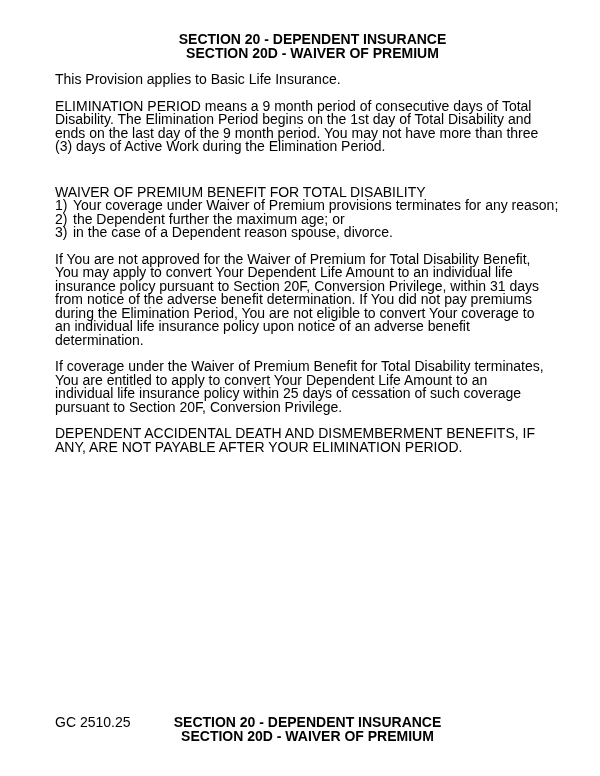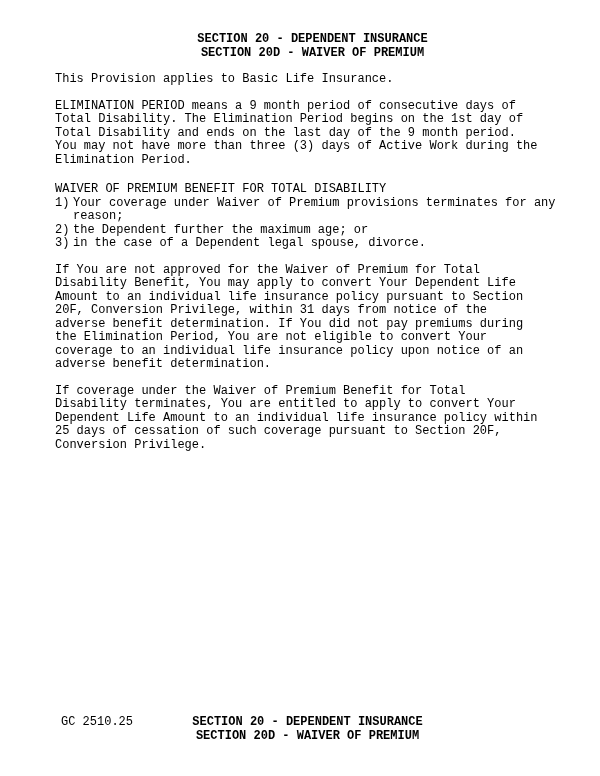--- a/index.html
+++ b/index.html
@@ -6,22 +6,22 @@
     margin: 0;
     padding: 0;
     background: #ffffff;
   }
   .page {
     position: relative;
     width: 600px;
     height: 776px;
     background: #ffffff;
     color: #000000;
-    font-family: Liberation Mono, monospace;
-    font-size: 12px;
+    font-family: Liberation Sans, sans-serif;
+    font-size: 14px;
     line-height: 13.5px;
     box-sizing: border-box;
     overflow: hidden;
   }
   .content {
     padding: 33px 40px 0 55px;
   }
   .doc-header {
     text-align: center;
     font-weight: bold;
@@ -31,21 +31,21 @@
     margin: 0;
   }
   .para {
     margin: 13px 16px 0 0;
     text-align: left;
   }
   .section-heading {
     margin: 13px 0 0 0;
   }
   .big-gap {
-    margin-top: 16px;
+    margin-top: 32px;
   }
   .numbered-list {
     margin: 0;
   }
   .list-row {
     display: flex;
   }
   .list-num {
     flex: 0 0 18px;
   }
@@ -55,21 +55,20 @@
   .doc-footer {
     position: absolute;
     left: 0;
     top: 716px;
     width: 100%;
   }
   .footer-code {
     position: absolute;
     left: 55px;
     top: 0;
-    margin-left: 6px;
   }
   .footer-center {
     text-align: center;
     font-weight: bold;
     margin-left: 15px;
   }
 </style>
 </head>
 <body>
 
@@ -93,28 +92,29 @@
       <div class="list-row">
         <span class="list-num">1)</span>
         <span class="list-text">Your coverage under Waiver of Premium provisions terminates for any reason;</span>
       </div>
       <div class="list-row">
         <span class="list-num">2)</span>
         <span class="list-text">the Dependent further the maximum age; or</span>
       </div>
       <div class="list-row">
         <span class="list-num">3)</span>
-        <span class="list-text">in the case of a Dependent legal spouse, divorce.</span>
+        <span class="list-text">in the case of a Dependent reason spouse, divorce.</span>
       </div>
     </div>
 
     <p class="para">If You are not approved for the Waiver of Premium for Total Disability Benefit, You may apply to convert Your Dependent Life Amount to an individual life insurance policy pursuant to Section 20F, Conversion Privilege, within 31 days from notice of the adverse benefit determination. If You did not pay premiums during the Elimination Period, You are not eligible to convert Your coverage to an individual life insurance policy upon notice of an adverse benefit determination.</p>
 
     <p class="para">If coverage under the Waiver of Premium Benefit for Total Disability terminates, You are entitled to apply to convert Your Dependent Life Amount to an individual life insurance policy within 25 days of cessation of such coverage pursuant to Section 20F, Conversion Privilege.</p>
 
+    <p class="para">DEPENDENT ACCIDENTAL DEATH AND DISMEMBERMENT BENEFITS, IF ANY, ARE NOT PAYABLE AFTER YOUR ELIMINATION PERIOD.</p>
 
   </div>
 
   <div class="doc-footer">
     <span class="footer-code">GC 2510.25</span>
     <div class="footer-center">
       <div>SECTION 20 - DEPENDENT INSURANCE</div>
       <div>SECTION 20D - WAIVER OF PREMIUM</div>
     </div>
   </div>

